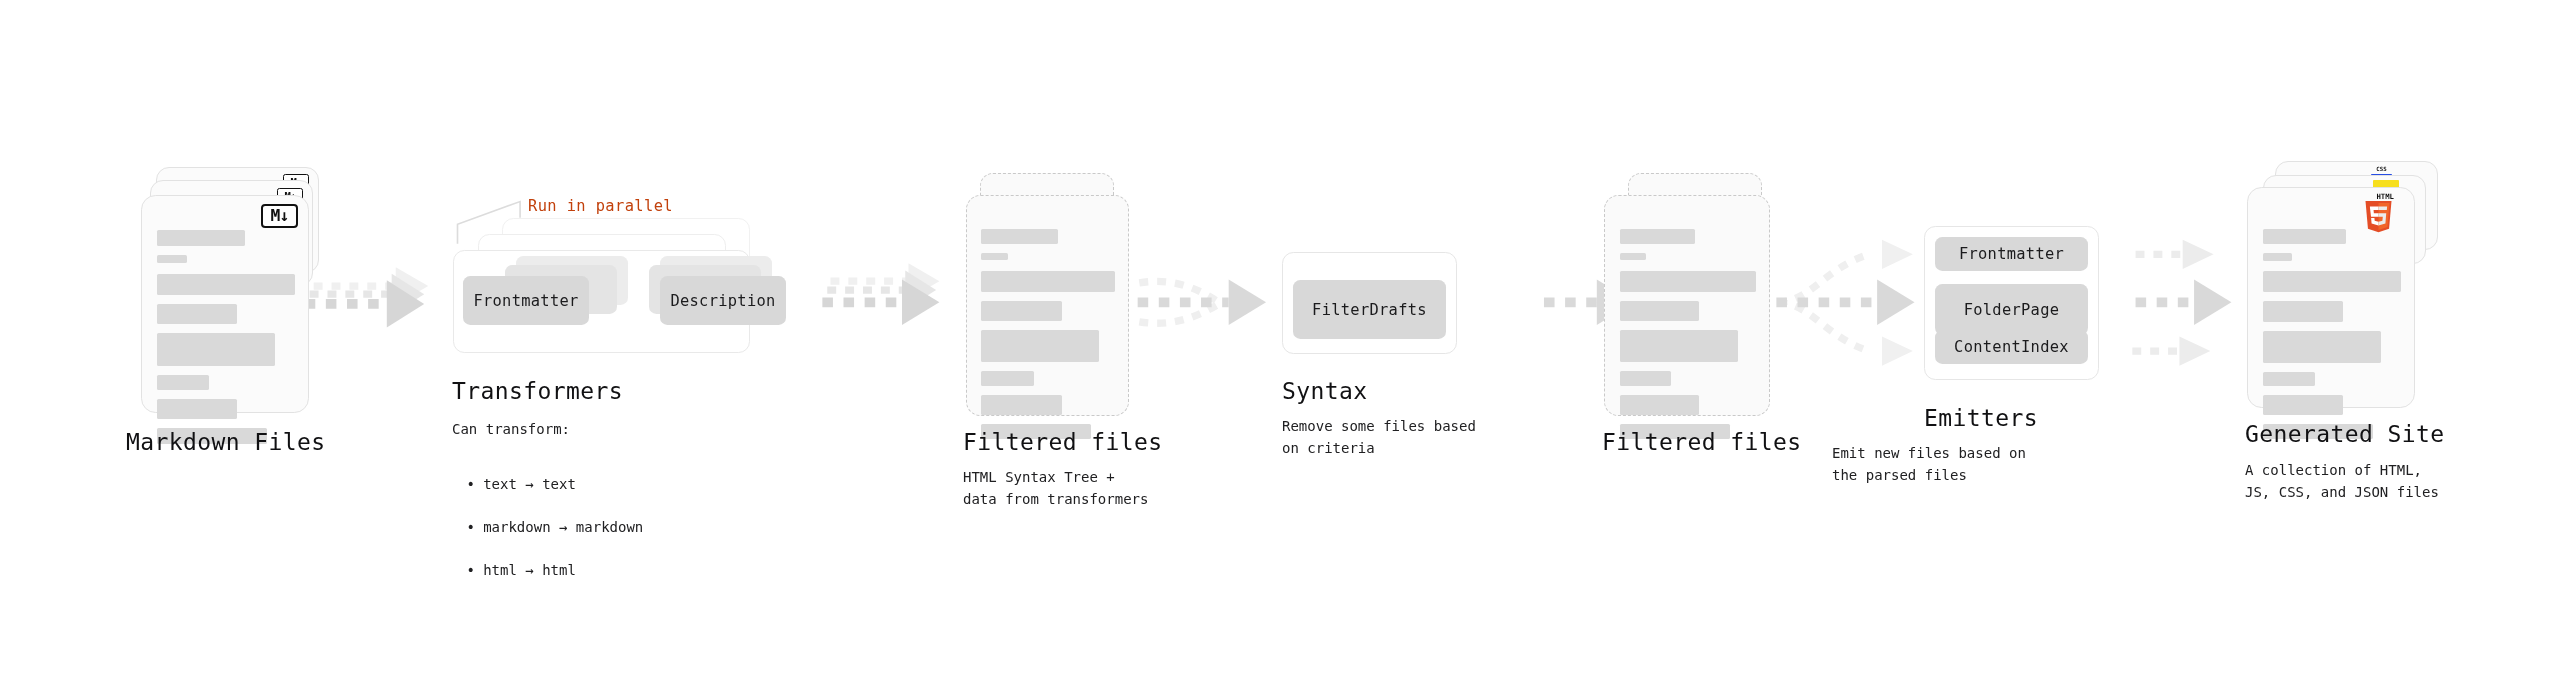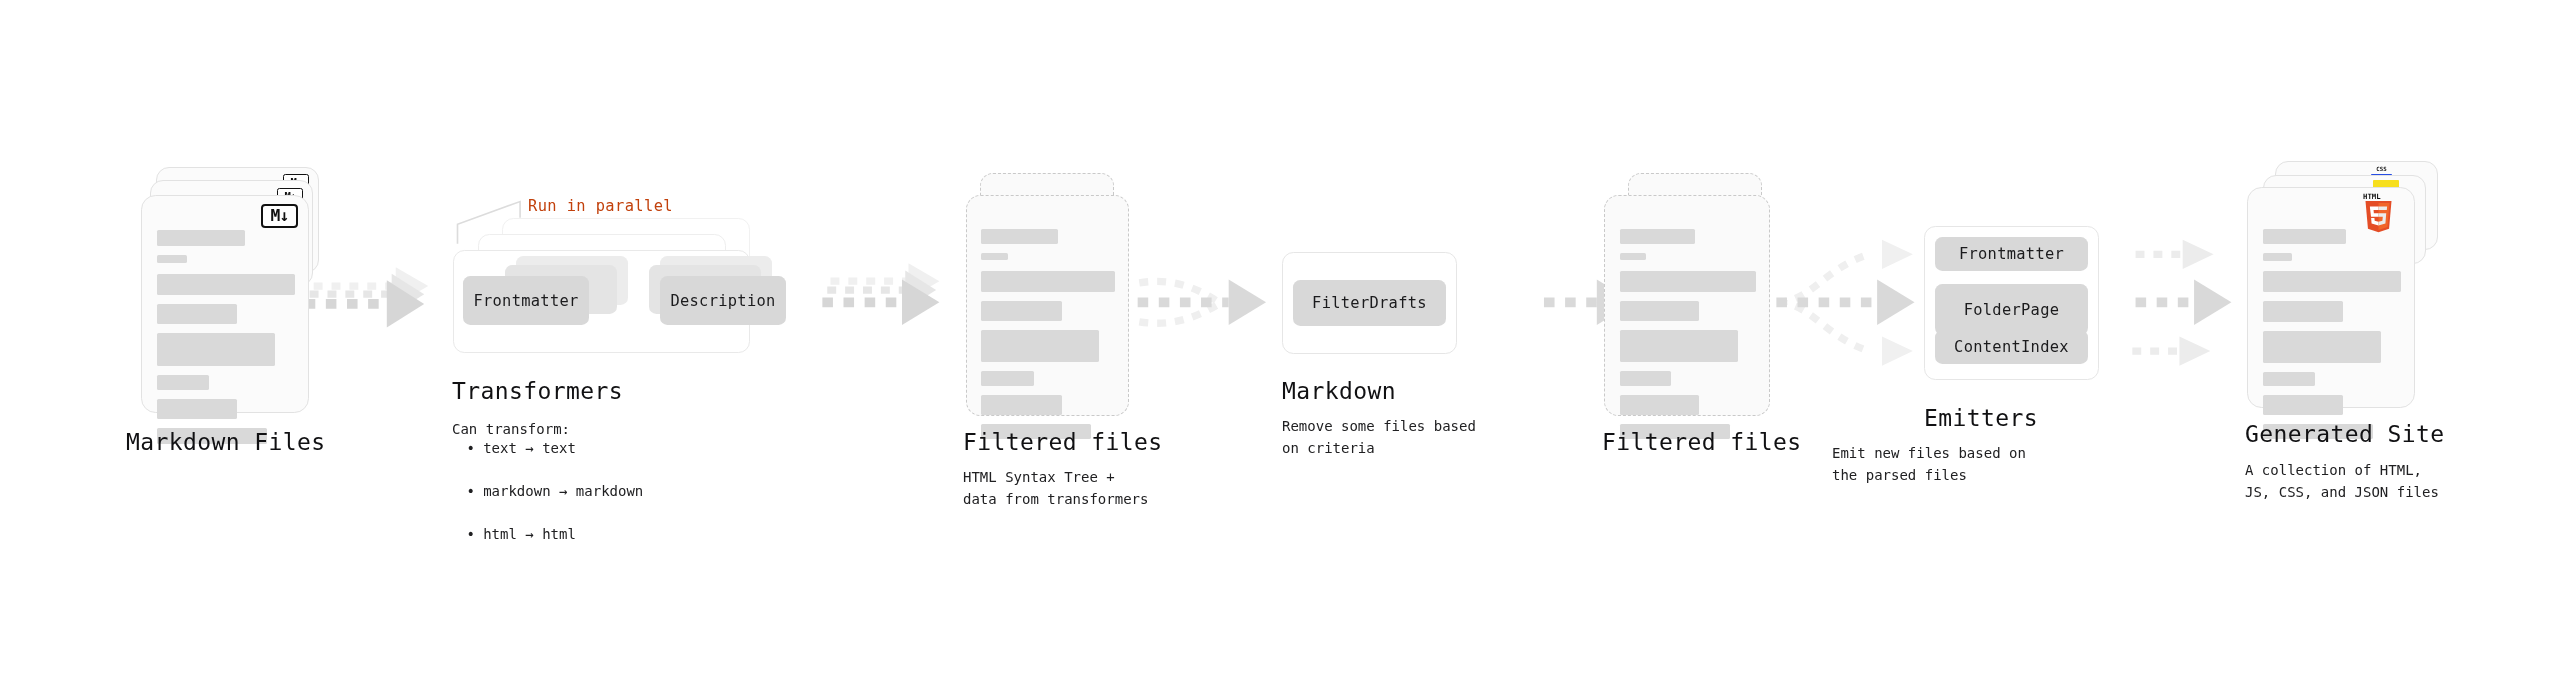--- a/index.html
+++ b/index.html
@@ -80,21 +80,21 @@
     font-size:16.3px;
     line-height:1;
     color:#111;
     letter-spacing:-0.8px;
     box-sizing:border-box;
   }
   .mdbadge.small{border-width:1.6px;border-radius:2.4px;font-size:10.6px;}
 
   
   .h5{position:absolute;width:31px;}
-  .h5 .lbl{font-size:7.3px;font-weight:bold;letter-spacing:0px;text-align:left;color:#111;line-height:1;}
+  .h5 .lbl{font-size:7.3px;font-weight:bold;letter-spacing:0px;text-align:right;color:#111;line-height:1;}
   .css3{position:absolute;}
   .css3 .lbl{font-size:5.7px;font-weight:bold;text-align:center;color:#111;line-height:1;}
   .jsblock{position:absolute;background:#f7df1e;}
 </style>
 </head>
 <body>
 
 <div id="stage">
 
   <svg class="overlay" viewBox="0 0 3170 838">
@@ -221,21 +221,21 @@
     <div class="chip" style="left:505px;top:265px;width:112px;height:49px;background:#e4e4e4;color:transparent;"></div>
     <div class="chip" style="left:649px;top:265px;width:112px;height:49px;background:#e4e4e4;color:transparent;"></div>
 
     <div class="chip" style="left:463px;top:276px;width:126px;height:49px;">Frontmatter</div>
     <div class="chip" style="left:660px;top:276px;width:126px;height:49px;">Description</div>
 
     <div class="title" style="left:452px;top:378px;">Transformers</div>
 
     <div class="sub" style="left:452px;top:419px;">Can transform:</div>
 
-    <ul class="sub bullets" style="left:452px;top:416px;">
+    <ul class="sub bullets" style="left:452px;top:452px;">
       <li>text → text</li>
       <li>markdown → markdown</li>
       <li>html → html</li>
     </ul>
   </div>
 
   <div>
     <div class="doc dashed" style="left:980px;top:173px;width:134px;height:89px;border-radius:13px;"></div>
     <div class="doc dashed" style="left:966px;top:195px;width:163px;height:221px;">
       <div class="bars" style="top:32.5px;">
@@ -250,23 +250,23 @@
       </div>
     </div>
 
     <div class="title" style="left:963px;top:429px;">Filtered files</div>
     <div class="sub" style="left:963px;top:467px;">HTML Syntax Tree +
 data from transformers</div>
   </div>
 
   <div>
     <div class="stagebox" style="left:1282px;top:252px;width:175px;height:102px;"></div>
-    <div class="chip" style="left:1293px;top:280px;width:153px;height:46px;">FilterDrafts</div>
-
-    <div class="title" style="left:1282px;top:378px;">Markdown</div>
+    <div class="chip" style="left:1293px;top:280px;width:153px;height:59px;">FilterDrafts</div>
+
+    <div class="title" style="left:1282px;top:378px;">Syntax</div>
     <div class="sub" style="left:1282px;top:416px;">Remove some files based
 on criteria</div>
   </div>
 
   <div>
     <div class="doc dashed" style="left:1628px;top:173px;width:134px;height:89px;border-radius:13px;"></div>
     <div class="doc dashed" style="left:1604px;top:195px;width:166px;height:221px;">
       <div class="bars" style="top:32.5px;">
         <div class="bar" style="width:55%;height:15.4px;"></div>
         <div class="bar" style="width:19%;height:7.3px;margin-bottom:10.6px;"></div>

